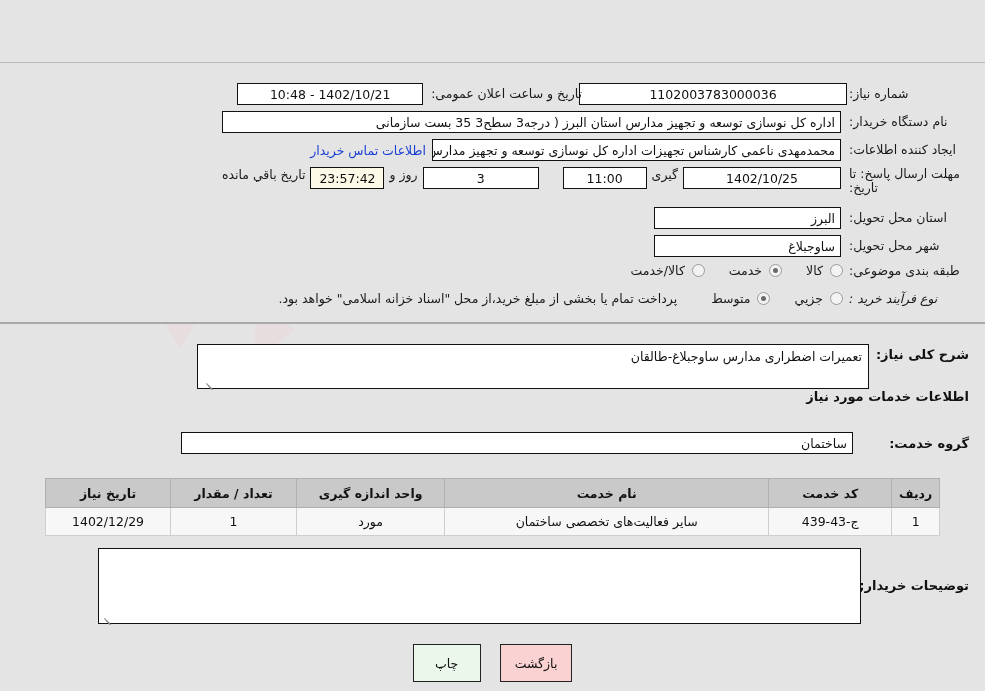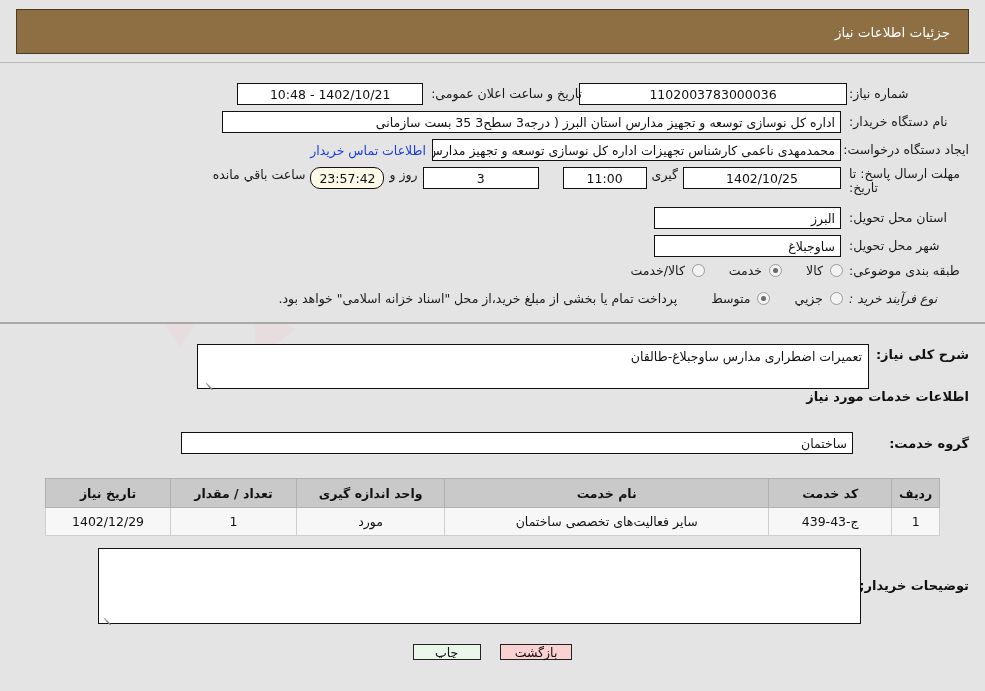--- a/index.html
+++ b/index.html
@@ -201,21 +201,21 @@
     display: flex;
     justify-content: center;
     align-items: center;
     gap: 19px;
     z-index: 3;
   }
   .btn {
     border: 1px solid #222;
     font-size: 12.5px;
     color: #111;
-    height: 16px;
+    height: 38px;
     min-width: 68px;
     padding: 0 14px;
     display: flex;
     align-items: center;
     justify-content: center;
     cursor: pointer;
     box-sizing: border-box;
   }
   .btn-print { background: #ecf7ec; }
   .btn-back  { background: #fbd2d2; }
@@ -232,55 +232,52 @@
     </g>
     <g fill="#c6c6c6" opacity="0.85" font-family="DejaVu Sans, sans-serif" font-size="72" font-weight="bold">
       <text x="255" y="120">AnaTender.net</text>
     </g>
     <g opacity="0.5">
       <path d="M150 150 l60 0 l-30 48 z" fill="#f0c9cf"></path>
       <path d="M255 150 l40 30 l-40 30 z" fill="#f0c9cf"></path>
     </g>
   </svg>
 
-  <div class="header-bar">
-    <span class="header-title">جزئیات اطلاعات نیاز</span>
-  </div>
 
   <div class="panel-top">
 
     <div class="row" style="right:16px; top:20px;">
       <span class="lbl" style="width:120px; display:inline-block;">شماره نیاز:</span>
       <span class="fld center" style="width:268px; margin-right:2px;">1102003783000036</span>
     </div>
     <div class="row" style="right:403px; top:20px;">
       <span class="lbl">تاریخ و ساعت اعلان عمومی:</span>
       <span class="fld center" style="width:186px; margin-right:8px;">1402/10/21 - 10:48</span>
     </div>
 
     <div class="row" style="right:16px; top:48px;">
       <span class="lbl" style="width:120px; display:inline-block;">نام دستگاه خریدار:</span>
       <span class="fld start" style="width:619px; margin-right:8px;">اداره کل نوسازی   توسعه و تجهیز مدارس استان البرز ( درجه3  سطح3  35 بست سازمانی</span>
     </div>
 
     <div class="row" style="right:16px; top:76px;">
-      <span class="lbl" style="width:120px; display:inline-block;">ایجاد دستگاه درخواست:</span>
+      <span class="lbl" style="width:120px; display:inline-block;">ایجاد کننده اطلاعات:</span>
       <span class="fld start" style="width:409px; margin-right:8px;">محمدمهدی ناعمی کارشناس تجهیزات اداره کل نوسازی   توسعه و تجهیز مدارس</span>
       <a class="link">اطلاعات تماس خریدار</a>
     </div>
 
     <div class="row" style="right:16px; top:104px; align-items:flex-start;">
       <span class="lbl two-line" style="width:120px; display:inline-block; white-space:normal;">مهلت ارسال پاسخ: تا تاریخ:</span>
       <span class="fld center" style="width:158px; margin-right:8px;">1402/10/25</span>
       <span class="inline-txt">گیری</span>
       <span class="fld center" style="width:84px;">11:00</span>
       <span class="fld center" style="width:116px; margin-right:24px;">3</span>
       <span class="inline-txt">روز و</span>
-      <span class="fld cream center" style="width:74px;border-radius:10px;">23:57:42</span>
-      <span class="inline-txt">ساعت باقي مانده</span>
+      <span class="fld cream center" style="width:74px;">23:57:42</span>
+      <span class="inline-txt">تاریخ باقي مانده</span>
     </div>
 
     <div class="row" style="right:16px; top:144px;">
       <span class="lbl" style="width:120px; display:inline-block;">استان محل تحویل:</span>
       <span class="fld start" style="width:187px; margin-right:8px;">البرز</span>
     </div>
 
     <div class="row" style="right:16px; top:172px;">
       <span class="lbl" style="width:120px; display:inline-block;">شهر محل تحویل:</span>
       <span class="fld start" style="width:187px; margin-right:8px;">ساوجبلاغ</span>

